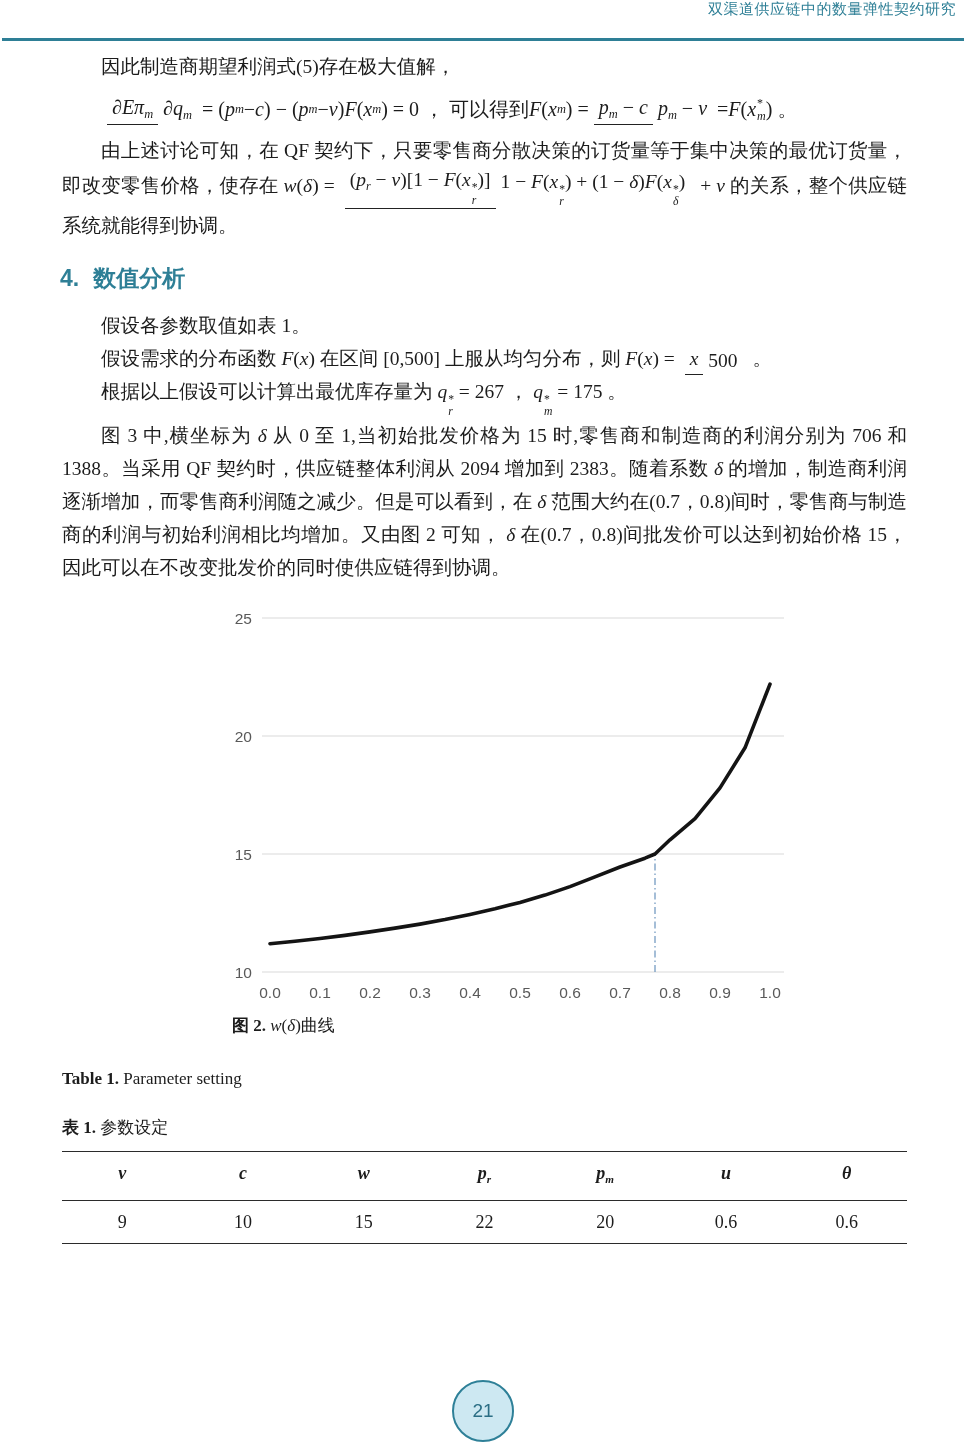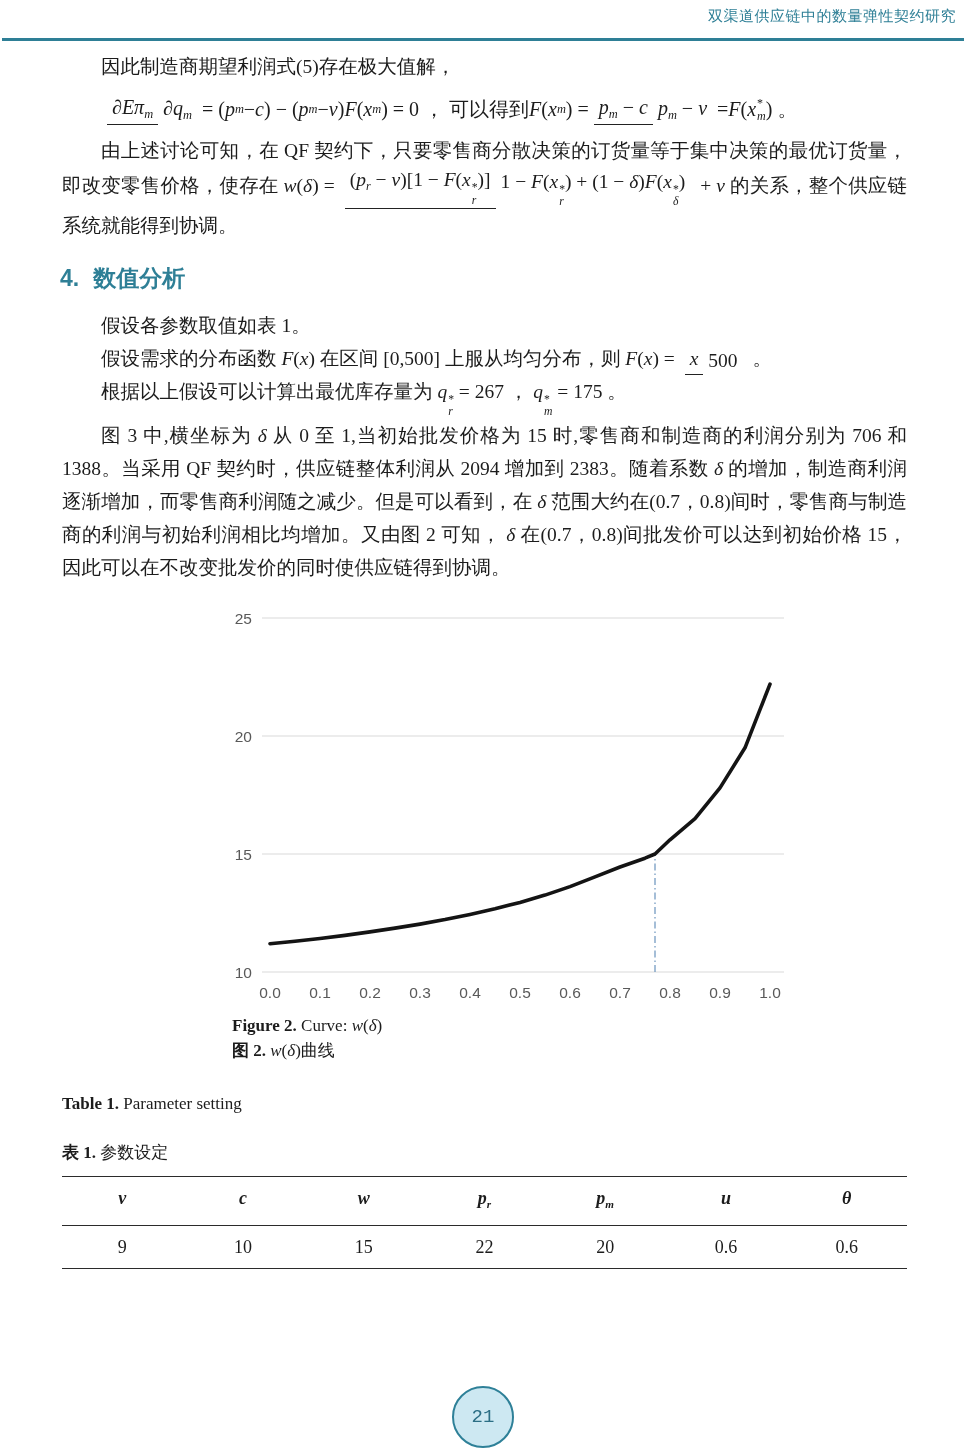--- a/index.html
+++ b/index.html
@@ -1,19 +1,19 @@
 <!DOCTYPE html>
 <html><head>
 <meta charset="utf-8">
 <style>
   html,body{margin:0;padding:0;background:#ffffff;}
   .page{position:relative;width:966px;height:1448px;background:#ffffff;overflow:hidden;
         font-family:"Liberation Serif","DejaVu Serif",serif;color:#1c1c1c;}
   
-  .header-title{position:absolute;top:7px;right:10px;font-size:15px;letter-spacing:.5px;color:#2e7f96;
+  .header-title{position:absolute;top:0;right:10px;font-size:15px;letter-spacing:.5px;color:#2e7f96;
                 font-family:Liberation Sans, sans-serif;}
   .header-rule{position:absolute;top:38px;left:2px;right:2px;border-top:3px solid #2e7f96;}
   
   .content{position:absolute;top:50px;left:62px;width:845px;font-size:19.5px;line-height:33px;}
   .para{margin:0;text-indent:2em;text-align:justify;}
   .formula-block{margin:10px 0 8px 2em;font-size:20px;display:flex;align-items:center;flex-wrap:wrap;}
   .section-heading{margin:20px 0 14px -2px;font-family:"Liberation Sans","DejaVu Sans",sans-serif;
                    font-weight:bold;font-size:23px;color:#2e7f96;}
   .section-heading .num{margin-right:14px;}
   
@@ -35,24 +35,24 @@
   
   .fig-caption{margin:2px 0 0 170px;font-size:17px;line-height:23px;}
   .tbl-title{margin:26px 0 0 0;font-size:17px;line-height:23px;}
   .tbl-title.first{margin-top:30px;}
   
   .ptable{margin-top:12px;width:845px;border-top:1.6px solid #2b2b2b;border-bottom:1.6px solid #2b2b2b;}
   .trow{display:grid;grid-template-columns:repeat(7,1fr);}
   .trow.head{border-bottom:1.4px solid #2b2b2b;font-weight:bold;}
   .tcell{text-align:center;padding:10px 0;font-size:18px;line-height:22px;}
   
-  .page-badge{position:absolute;left:50%;bottom:0px;transform:translateX(-50%);
+  .page-badge{position:absolute;left:50%;bottom:6px;transform:translateX(-50%);
               width:58px;height:58px;border-radius:50%;background:#cde8f2;border:2.5px solid #2e8098;
               display:flex;align-items:center;justify-content:center;
-              font-family:Liberation Mono, monospace;font-size:19px;color:#2b6e85;}
+              font-family:Liberation Sans, sans-serif;font-size:19px;color:#2b6e85;}
 </style>
 </head>
 <body>
 
 <div class="page">
 
   <div class="header-title">双渠道供应链中的数量弹性契约研究</div>
   <div class="header-rule"></div>
 
   <div class="content">
@@ -150,21 +150,20 @@
           <text x="256" y="400" text-anchor="middle">0.4</text>
           <text x="306" y="400" text-anchor="middle">0.5</text>
           <text x="356" y="400" text-anchor="middle">0.6</text>
           <text x="406" y="400" text-anchor="middle">0.7</text>
           <text x="456" y="400" text-anchor="middle">0.8</text>
           <text x="506" y="400" text-anchor="middle">0.9</text>
           <text x="556" y="400" text-anchor="middle">1.0</text>
         </svg>
     </div>
 
-    <div class="fig-caption"><span class="mb">Figure 2.</span><span class="mt"> Curve: </span><span class="mi">w</span><span class="mt">(</span><span class="mi">δ</span><span class="mt">)</span></div>
     <div class="fig-caption"><span class="mb">图 2.</span><span class="mt"> </span><span class="mi">w</span><span class="mt">(</span><span class="mi">δ</span><span class="mt">)曲线</span></div>
 
     <div class="tbl-title first"><span class="mb">Table 1.</span><span class="mt"> Parameter setting</span></div>
     <div class="tbl-title"><span class="mb">表 1.</span><span class="mt">  参数设定</span></div>
 
     <div class="ptable">
       <div class="trow head">
         <div class="tcell"><span class="mi">v</span></div>
         <div class="tcell"><span class="mi">c</span></div>
         <div class="tcell"><span class="mi">w</span></div>

